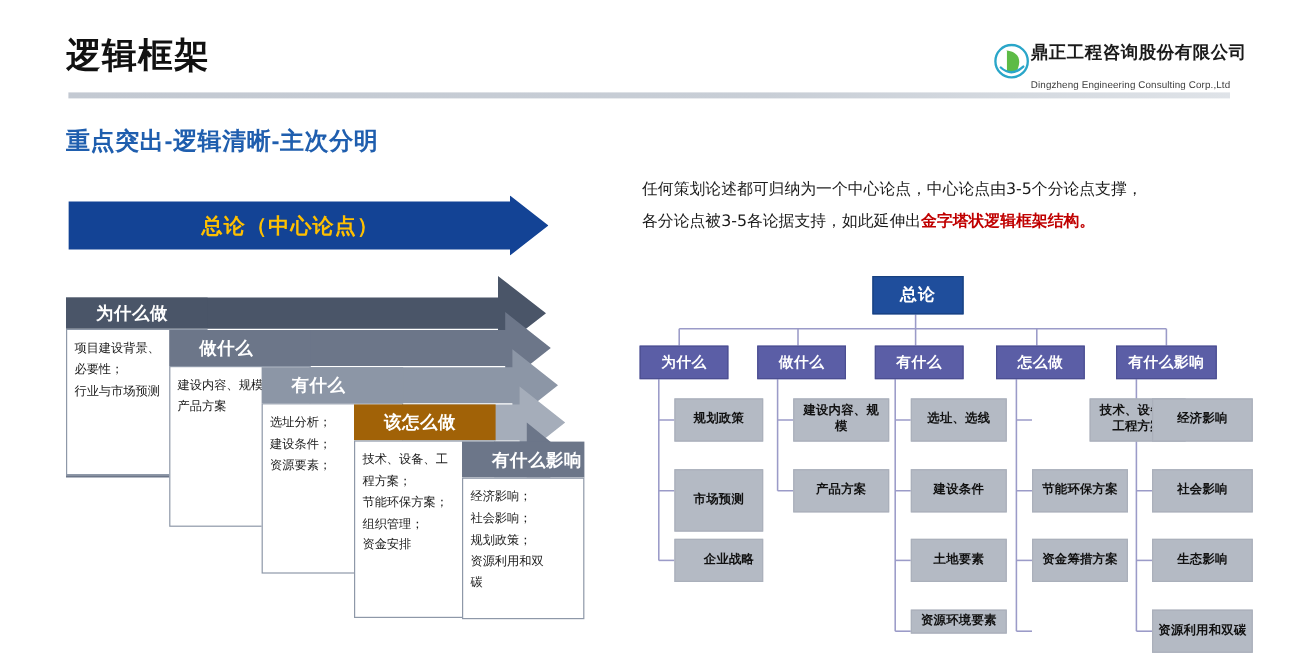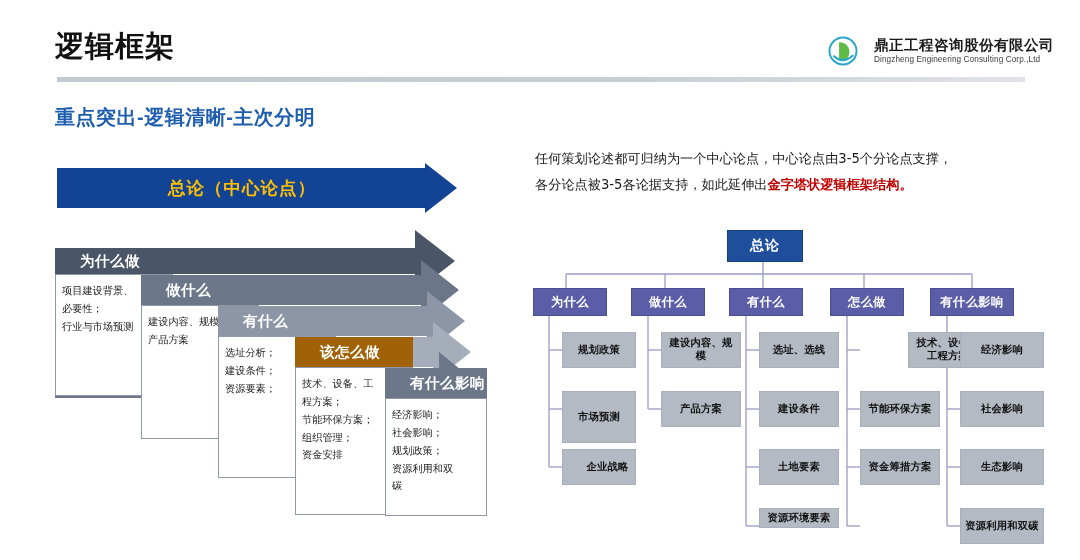--- a/index.html
+++ b/index.html
@@ -16,30 +16,30 @@
     position: absolute; left: 55px; top: 27px;
     font-size: 29px; font-weight: bold; color: #111111;
     letter-spacing: 1px;
   }
   .title-rule {
     position: absolute; left: 57px; top: 77px; width: 968px; height: 5px;
     background: linear-gradient(to right, #c3c9d2 0%, #c8ced6 60%, #dfe3e8 100%);
   }
   .logo-wrap {
     position: absolute; left: 828px; top: 36px;
-    display: flex; align-items: center; gap: 16px;
+    display: flex; gap: 1px;
   }
   .logo-mark { width: 30px; height: 30px; flex: none; }
   .logo-text-cn {
     font-size: 14.5px; font-weight: bold; color: #1a1a1a;
     letter-spacing: 0.5px; line-height: 1.15;
   }
   .logo-text-en {
     font-size: 8.2px; color: #3d3d3d; letter-spacing: 0.1px;
-    line-height: 1.2; margin-top: 2px;
+    line-height: 1.2; margin-top: 13px;
   }
 
   .subtitle {
     position: absolute; left: 55px; top: 104px;
     font-size: 20px; font-weight: bold; color: #1F5EAE;
     letter-spacing: 0.5px;
   }
 
   
   .intro-para {

